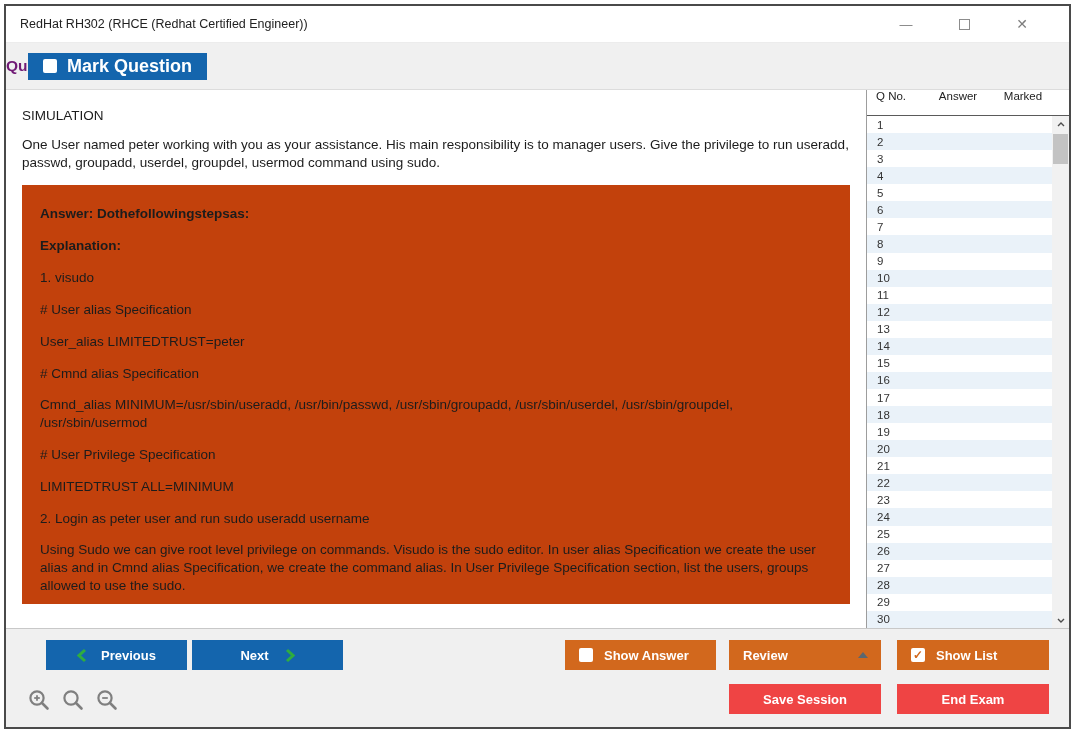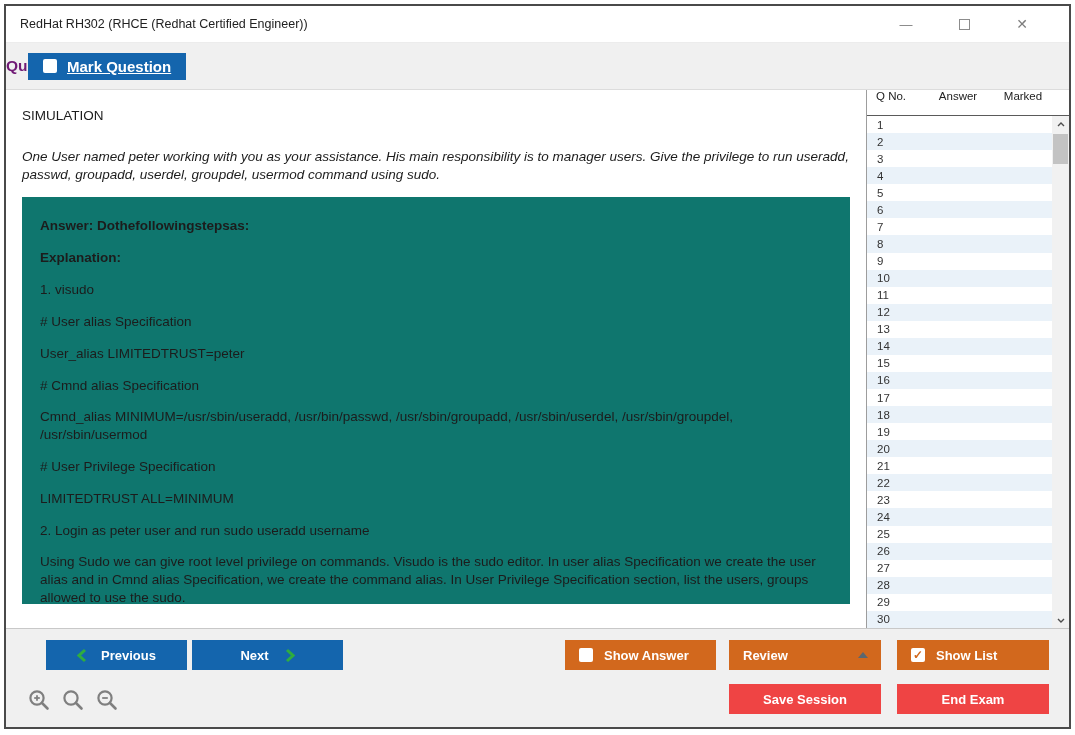--- a/index.html
+++ b/index.html
@@ -20,32 +20,32 @@
   .glyph-max { width:11px; height:11px; border:1px solid #8c8c8c; display:inline-block; }
   .glyph-close { font-size:14px; }
 
   
   .header-band { flex:0 0 47px; background:#f0f0f0; border-bottom:1px solid #dcdcdc;
     display:flex; align-items:center; position:relative; }
   .q-counter { position:absolute; left:0; right:16px; text-align:left;
     font-weight:700; font-size:15.5px; color:#701a75; pointer-events:none; }
   .mark-btn { margin-left:22px; background:#1465ad; color:#fff; height:27px;
     display:flex; align-items:center; gap:10px; padding:0 15px;
-    font-weight:700; font-size:15px; cursor:pointer; position:relative; z-index:2;text-decoration:underline; }
+    font-weight:700; font-size:18px; cursor:pointer; position:relative; z-index:2; }
   .cbx { width:14px; height:14px; background:#fff; border-radius:2px; flex:0 0 auto;
     display:flex; align-items:center; justify-content:center; }
   .cbx.checked { color:#d2681d; font-weight:700; font-size:12px; line-height:14px; }
 
   
   .content { flex:1 1 auto; display:flex; min-height:0; }
   .main { flex:1 1 auto; padding:12px 16px 0 16px; display:flex; flex-direction:column;
     font-size:13.5px; color:#1c1c1c; min-width:0; }
   .sim-label { margin-top:6px; }
-  .q-text { margin-top:25px; line-height:1.35;font-style:italic; }
-  .answer-box { margin-top:13px; margin-bottom:24px; flex:1 1 auto; background:#0f766e;
+  .q-text { margin-top:13px; line-height:1.35; }
+  .answer-box { margin-top:13px; margin-bottom:24px; flex:1 1 auto; background:#c2410c;
     padding:20px 18px 10px 18px; overflow:hidden; }
   .answer-box p { margin:0 0 14px 0; line-height:1.32; }
 
   
   .sidebar { flex:0 0 202px; border-left:1px solid #9d9d9d; display:flex;
     flex-direction:column; background:#fff; }
   .sb-header { flex:0 0 26px; display:flex; align-items:flex-start;
     border-bottom:1px solid #5a5a5a; font-size:11.5px; color:#222; }
   .sb-header .h1 { width:55px; padding-left:9px; }
   .sb-header .h2 { width:72px; text-align:center; }

